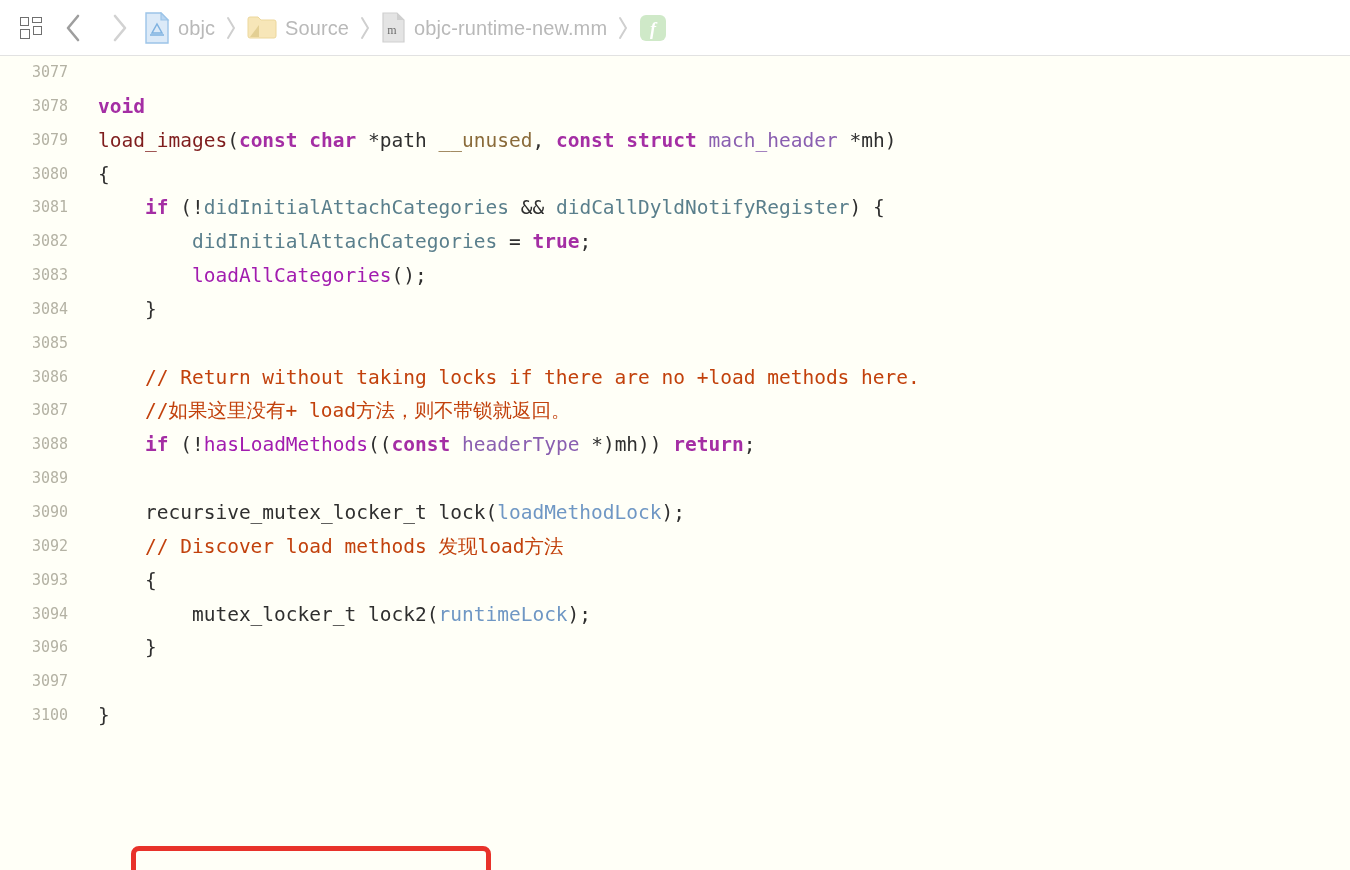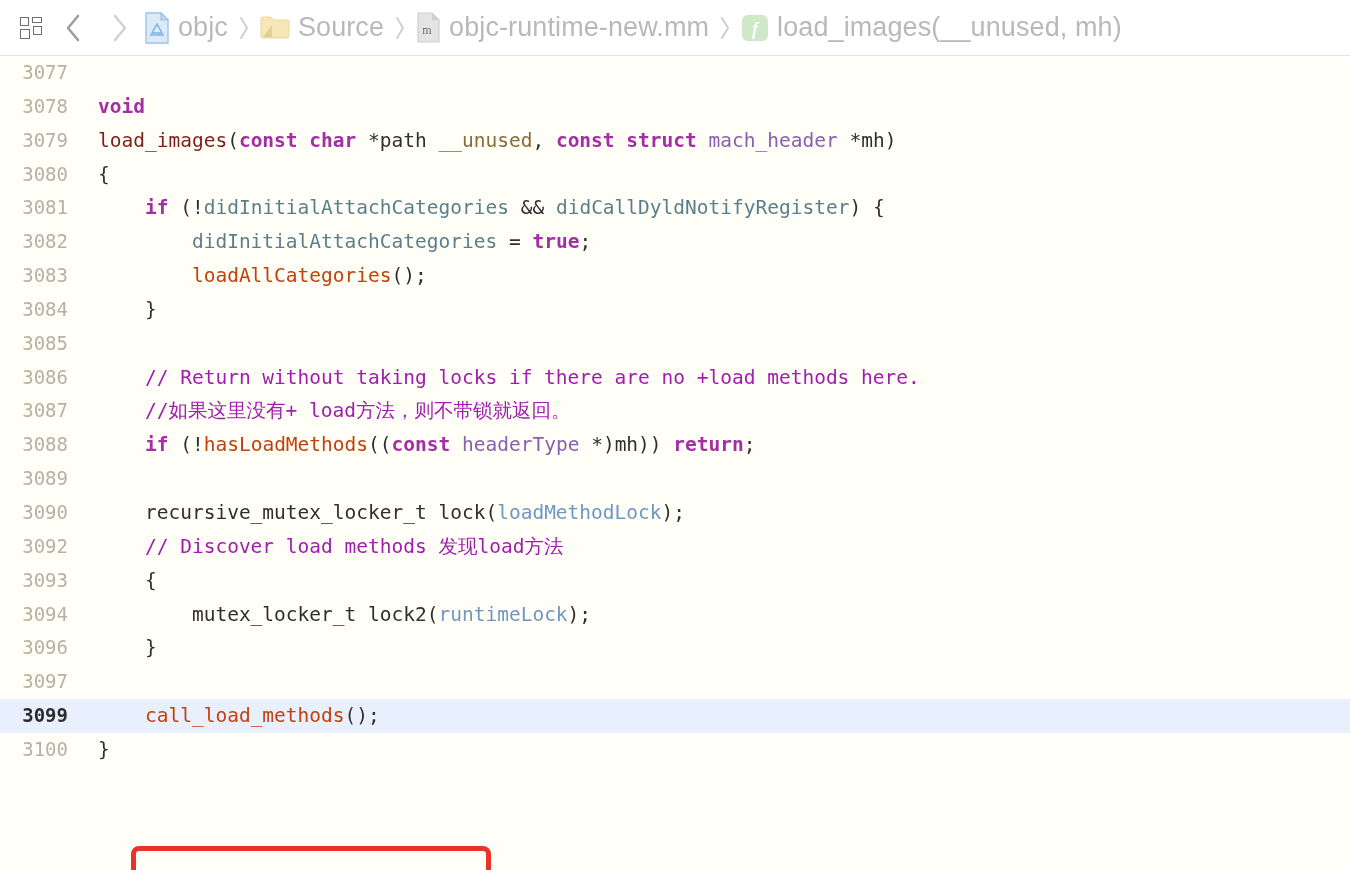--- a/index.html
+++ b/index.html
@@ -46,21 +46,21 @@
   }
   .chev svg { display:block; }
 
   .crumb {
     display: flex; align-items: center;
     gap: 8px;
     flex: 0 0 auto;
     padding: 0 2px;
   }
   .crumb-label {
-    font-size: 27px;
+    font-size: 20px;
     color: #b9b9b9;
     letter-spacing: 0.1px;
     line-height: 1;
   }
   .crumb-sep {
     flex: 0 0 auto;
     margin: 0 8px;
     display: flex; align-items: center;
   }
 
@@ -86,39 +86,39 @@
     white-space: pre;
   }
   .code-line.current { background: #e8f0fe; }
   .ln {
     width: 76px;
     flex: 0 0 76px;
     text-align: right;
     padding-right: 8px;
     color: #b4b2a4;
     font-family: "DejaVu Sans Mono", "Liberation Mono", monospace;
-    font-size: 19px;
+    font-size: 15px;
     user-select: none;
   }
   .code-line.current .ln { color: #2b2b2b; font-weight: bold; }
   .src {
     flex: 1 1 auto;
     padding-left: 22px;
     color: #2f2f2f;
     overflow: hidden;
   }
 
   
   .kw   { color: #a42ea4; font-weight: bold; }   
   .fn   { color: #7f1d1d; }                       
   .typ  { color: #8a5fb0; }                       
   .var  { color: #5a7f8c; }                       
   .var2 { color: #6f97c4; }                       
-  .call { color: #c2410c; margin-top: 48px; }                       
-  .com  { color: #a21caf; }                       
+  .call { color: #a21caf; margin-top: 48px; }                       
+  .com  { color: #c2410c; }                       
   .att  { color: #8a6b3a; text-align: center; }                       
   .pln  { color: #2f2f2f; }
 
   
   #annot-box {
     position: absolute;
     left: 131px;
     top: 790px;
     width: 360px;
     height: 46px;
@@ -193,21 +193,20 @@
     <svg width="12" height="26" viewBox="0 0 12 26">
       <path d="M3 3 L9 13 L3 23" fill="none" stroke="#cfcfcf" stroke-width="2" stroke-linecap="round" stroke-linejoin="round"></path>
     </svg>
   </span>
 
   <div class="crumb">
     <svg class="ic" width="28" height="28" viewBox="0 0 28 28">
       <rect x="1" y="1" width="26" height="26" rx="6" fill="#cfe9c8"></rect>
       <text x="14" y="21" font-family="'Liberation Serif', serif" font-style="italic" font-weight="bold" font-size="18" fill="#ffffff" text-anchor="middle">f</text>
     </svg>
-    <span class="crumb-label">load_images(__unused, mh)</span>
   </div>
 
 </div>
 
 <div id="editor">
 
   <div class="code-line">
     <span class="ln">3077</span>
     <span class="src"></span>
   </div>
@@ -298,24 +297,20 @@
     <span class="ln">3096</span>
     <span class="src"><span class="pln">    }</span></span>
   </div>
 
   <div class="code-line">
     <span class="ln">3097</span>
     <span class="src"></span>
   </div>
 
 
-  <div class="code-line current">
-    <span class="ln">3099</span>
-    <span class="src"><span class="pln">    </span><span class="call">call_load_methods</span><span class="pln">();</span></span>
-  </div>
 
   <div class="code-line">
     <span class="ln">3100</span>
     <span class="src"><span class="pln">}</span></span>
   </div>
 
   <div id="annot-box"></div>
 </div>
 
 </body></html>

